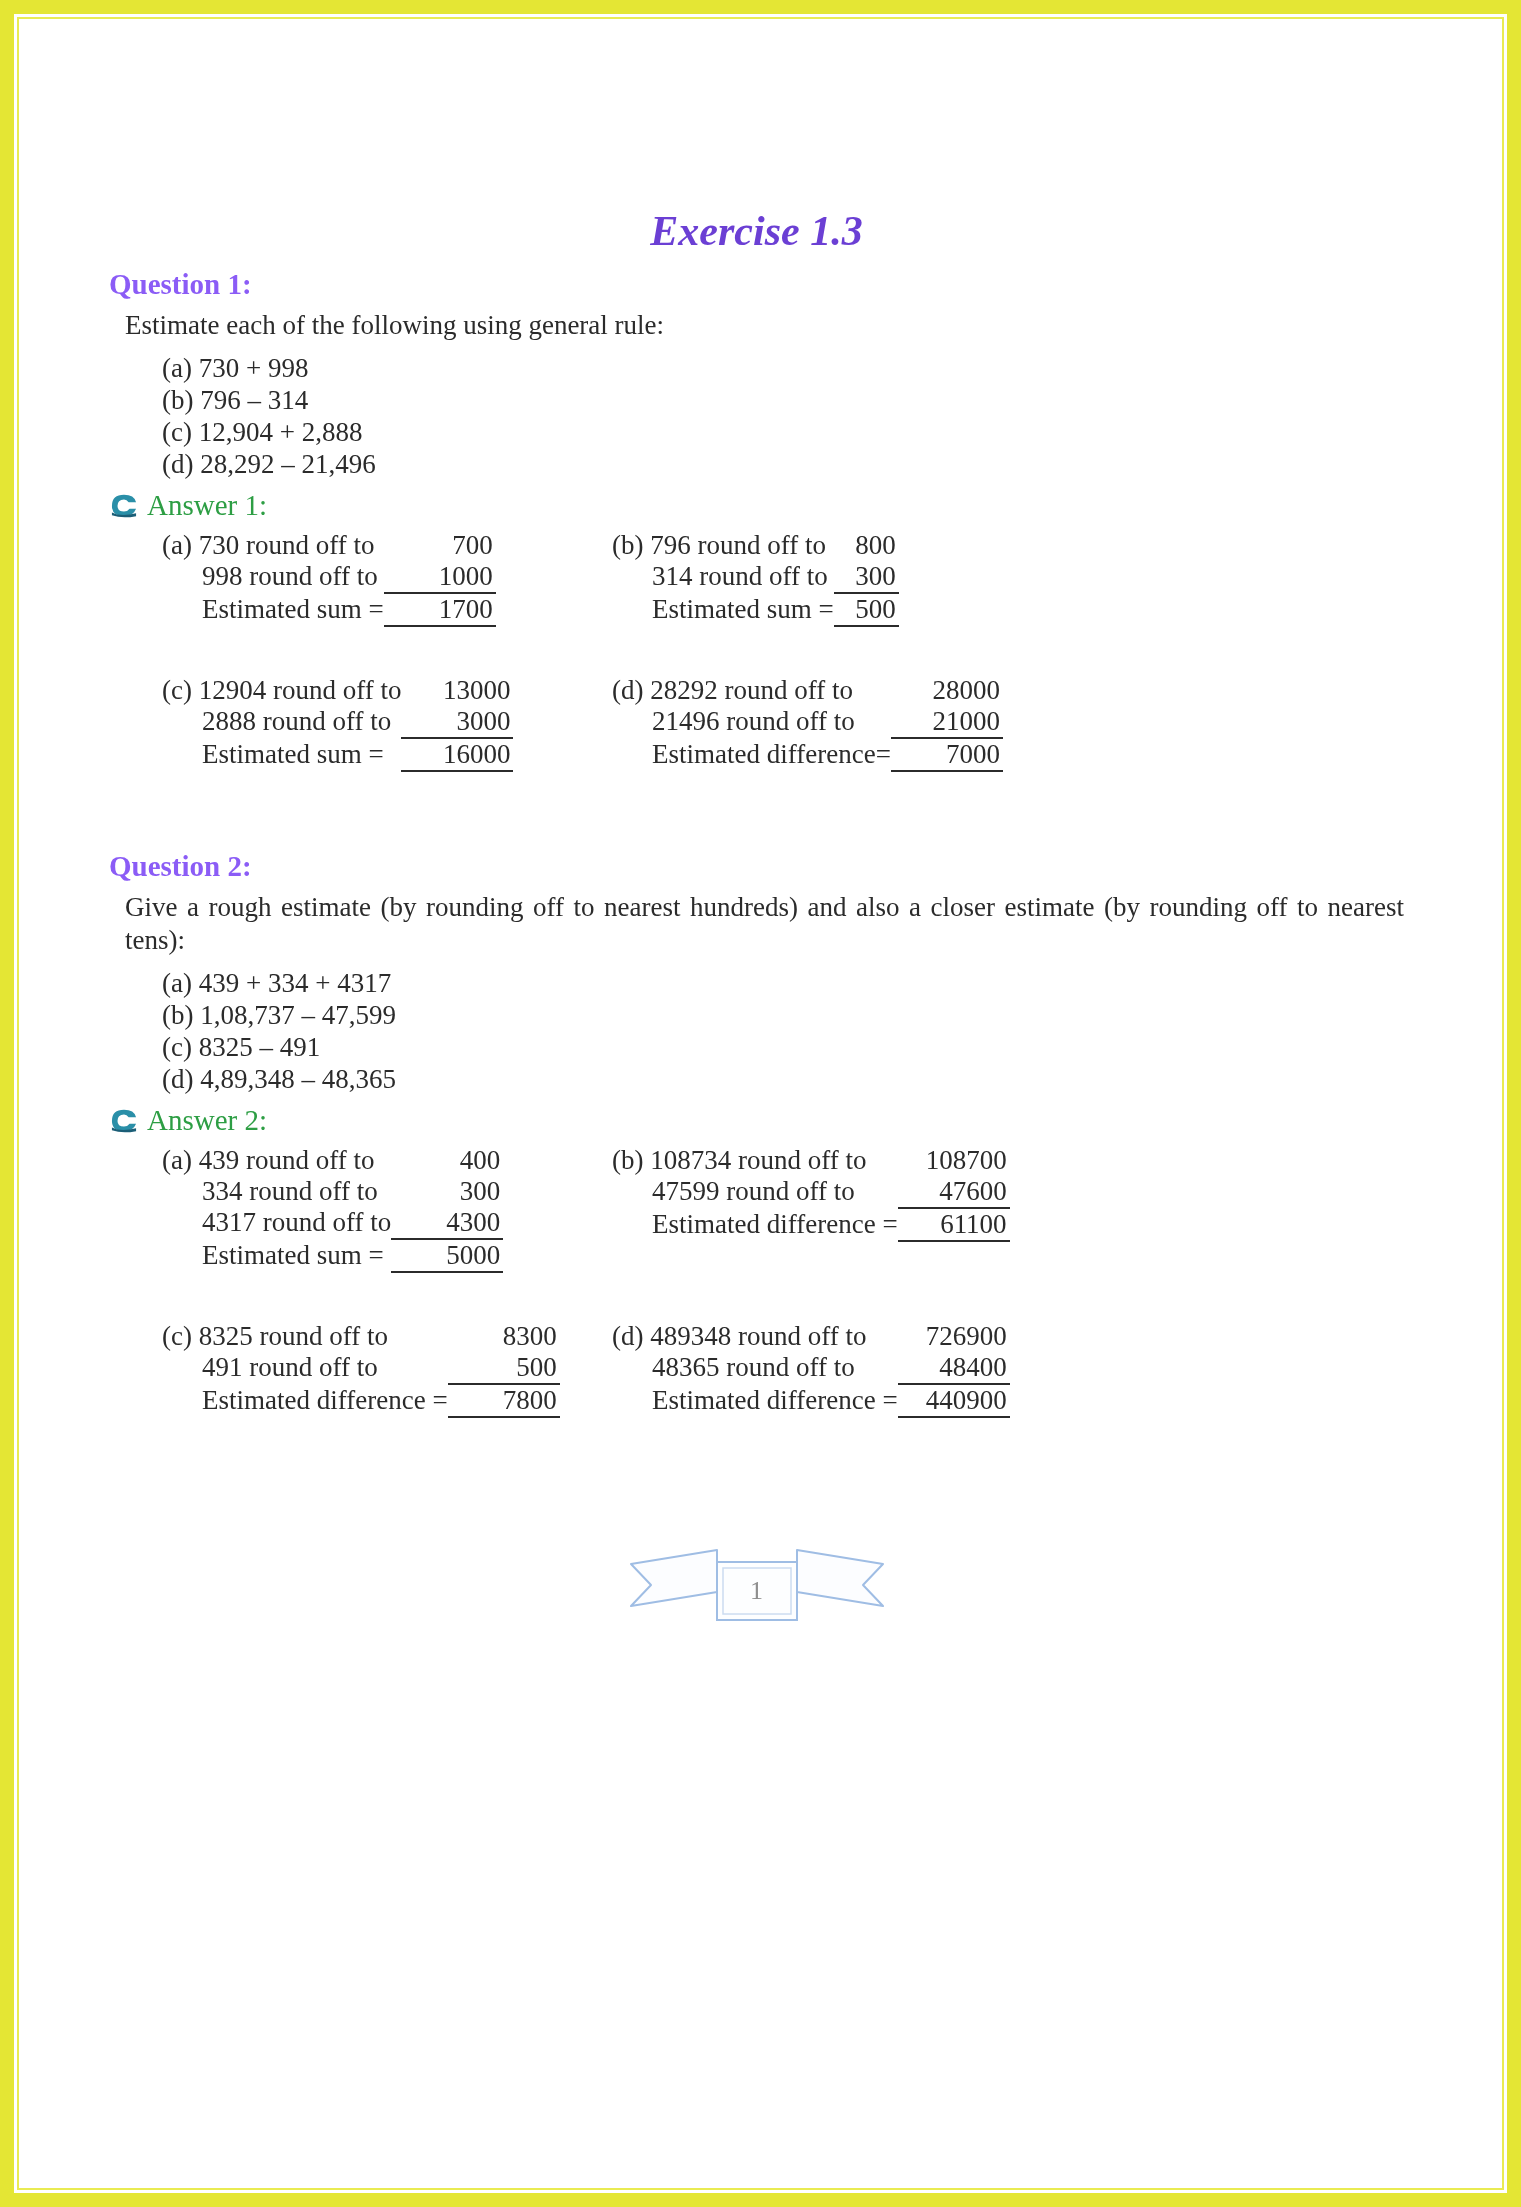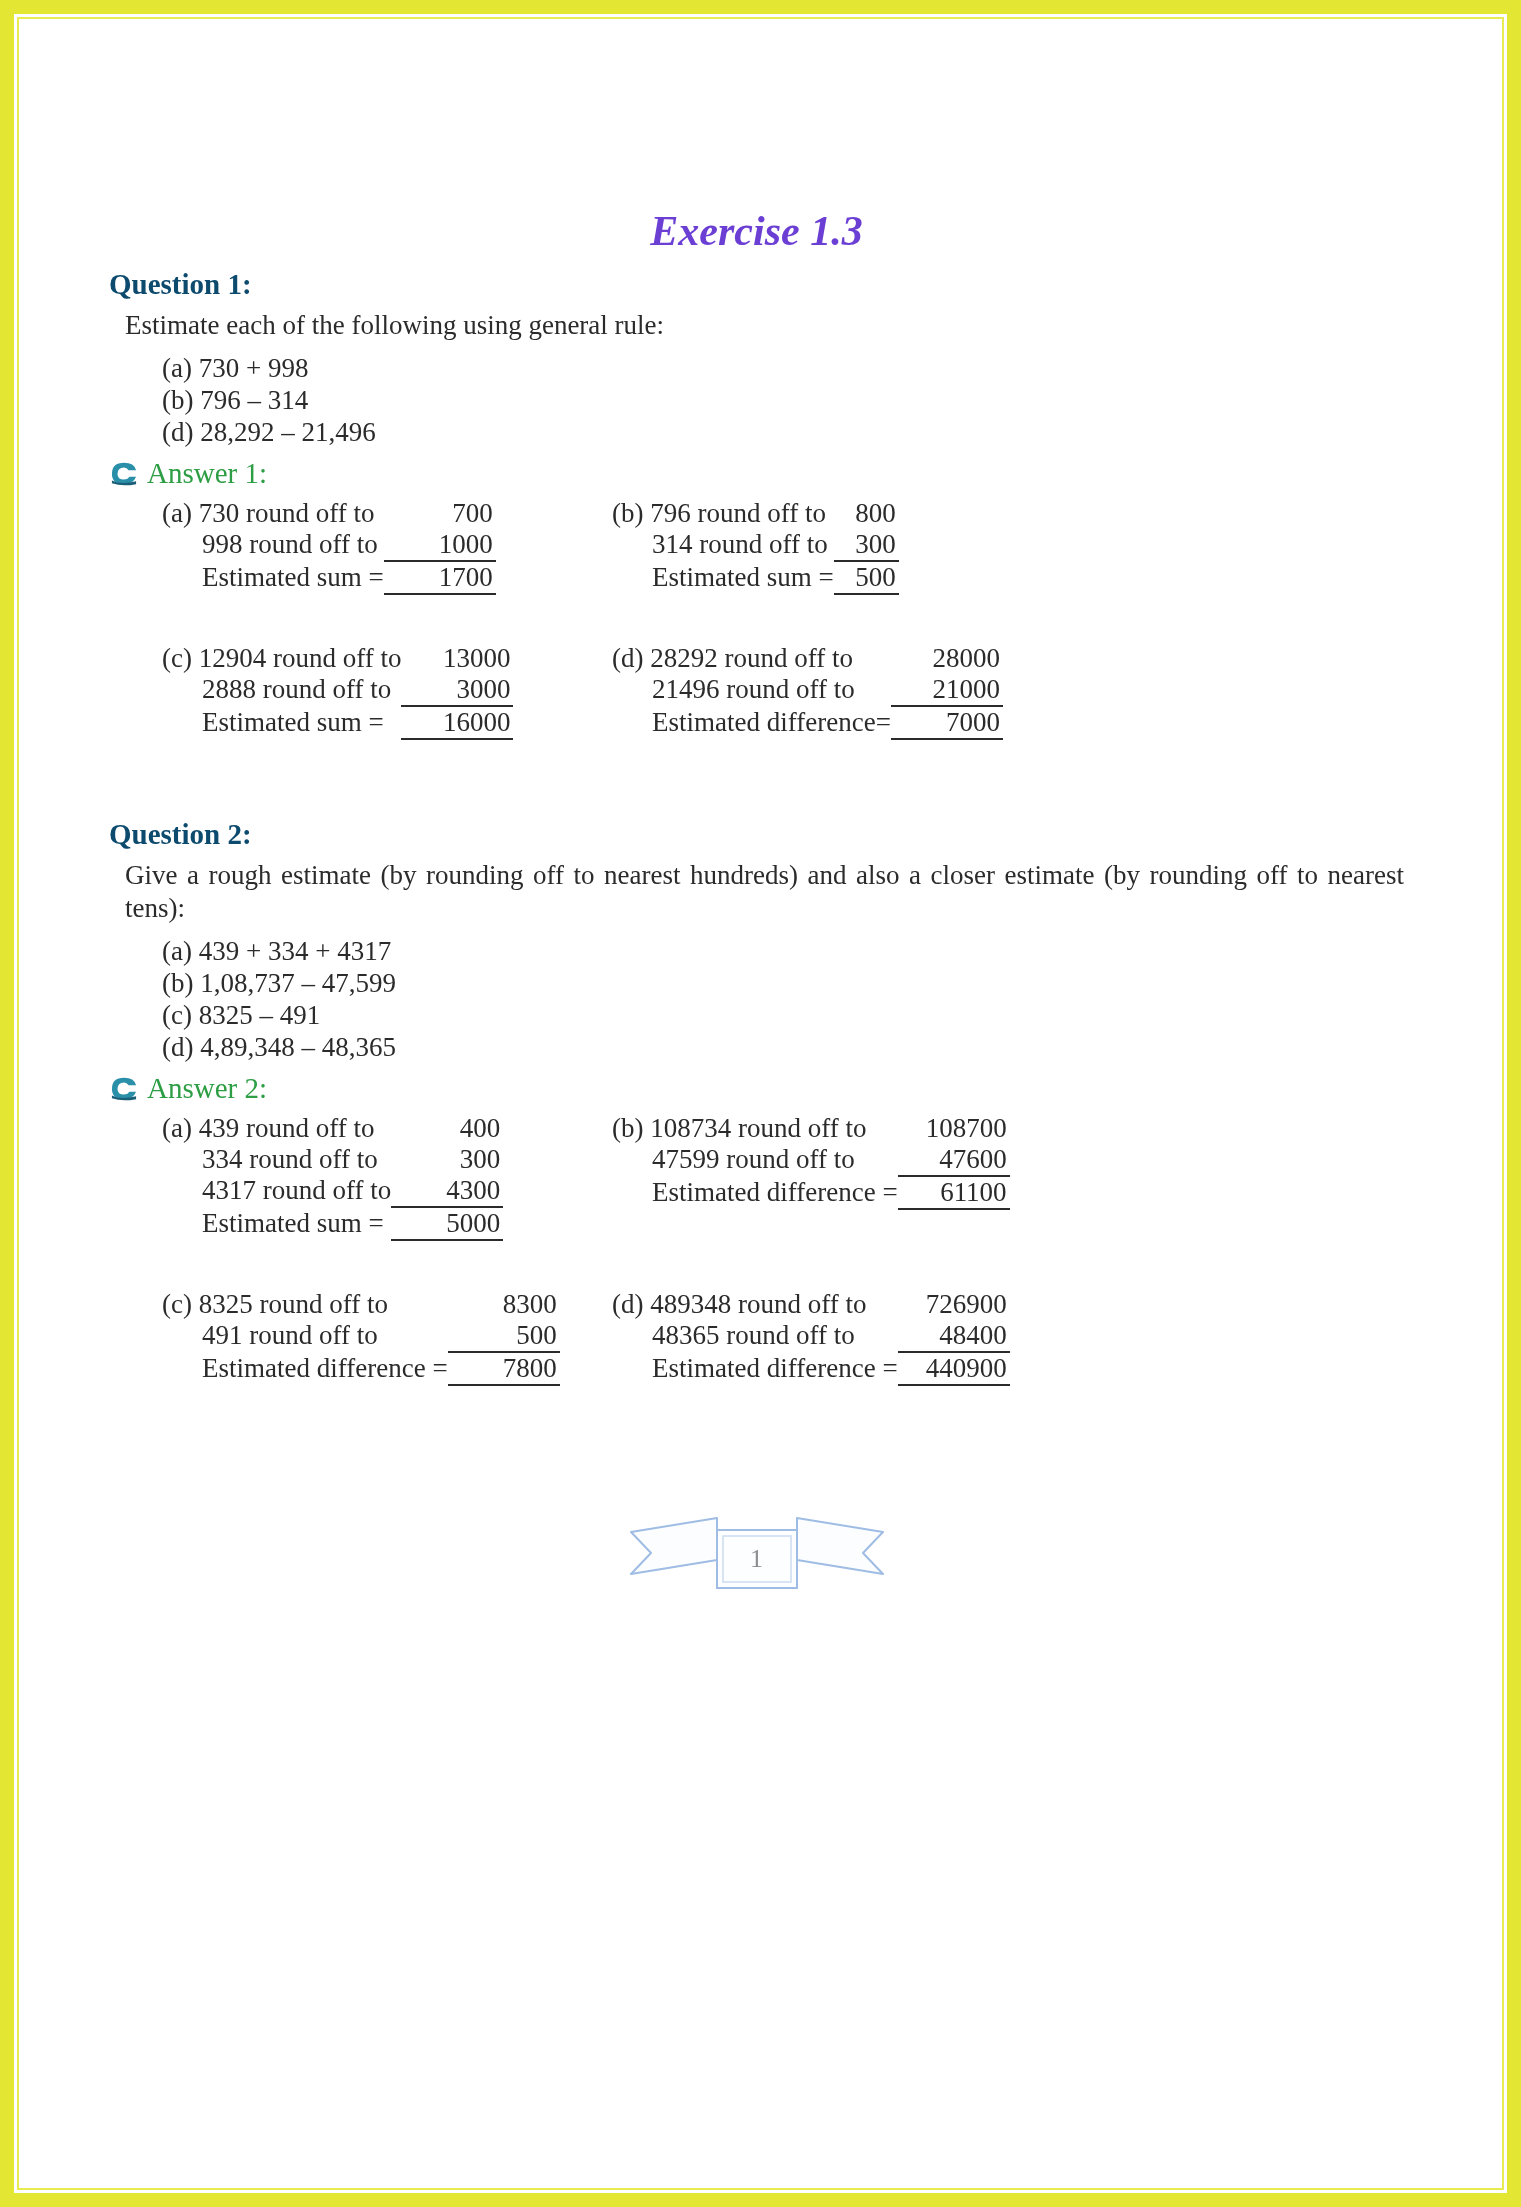--- a/index.html
+++ b/index.html
@@ -27,21 +27,21 @@
     font-size: 42px;
     font-weight: bold;
     font-style: italic;
     color: #6b3fd4;
     line-height: 1.2;
   }
   .q-heading {
     margin: 10px 0 6px 0;
     font-size: 29px;
     font-weight: bold;
-    color: #0c4a6e;
+    color: #8b5cf6;
     line-height: 1.25;
   }
   .q2-heading { margin-top: 76px; }
   .body-text {
     margin: 0 0 4px 16px;
     font-size: 27px;
     line-height: 33px;
     text-align: justify;
   }
   .q-list { margin: 10px 0 8px 53px; }
@@ -112,20 +112,21 @@
 <div class="page">
   <div class="content">
 
     <h1 class="title">Exercise 1.3</h1>
 
     <h2 class="q-heading">Question 1:</h2>
     <p class="body-text">Estimate each of the following using general rule:</p>
     <div class="q-list">
       <div class="q-item">(a) 730 + 998</div>
       <div class="q-item">(b) 796 – 314</div>
+      <div class="q-item">(c) 12,904 + 2,888</div>
       <div class="q-item">(d) 28,292 – 21,496</div>
     </div>
 
     <div class="ans-heading">
       <span class="logo">
         <svg width="30" height="26" viewBox="0 0 32 28" aria-hidden="true">
           <path d="M3 15 Q3 3 16 3 Q27 3 29 11 L21 11 Q19 8 16 8 Q9 8 9 15 Q9 21 16 21 Q20 21 22 18 L29 18 Q26 26 16 26 Q3 26 3 15 Z" fill="#2a8fa8"></path>
           <path d="M3 22 Q12 27 29 23 L29 26 Q14 29 3 25 Z" fill="#1b5e77"></path>
         </svg>
       </span>

